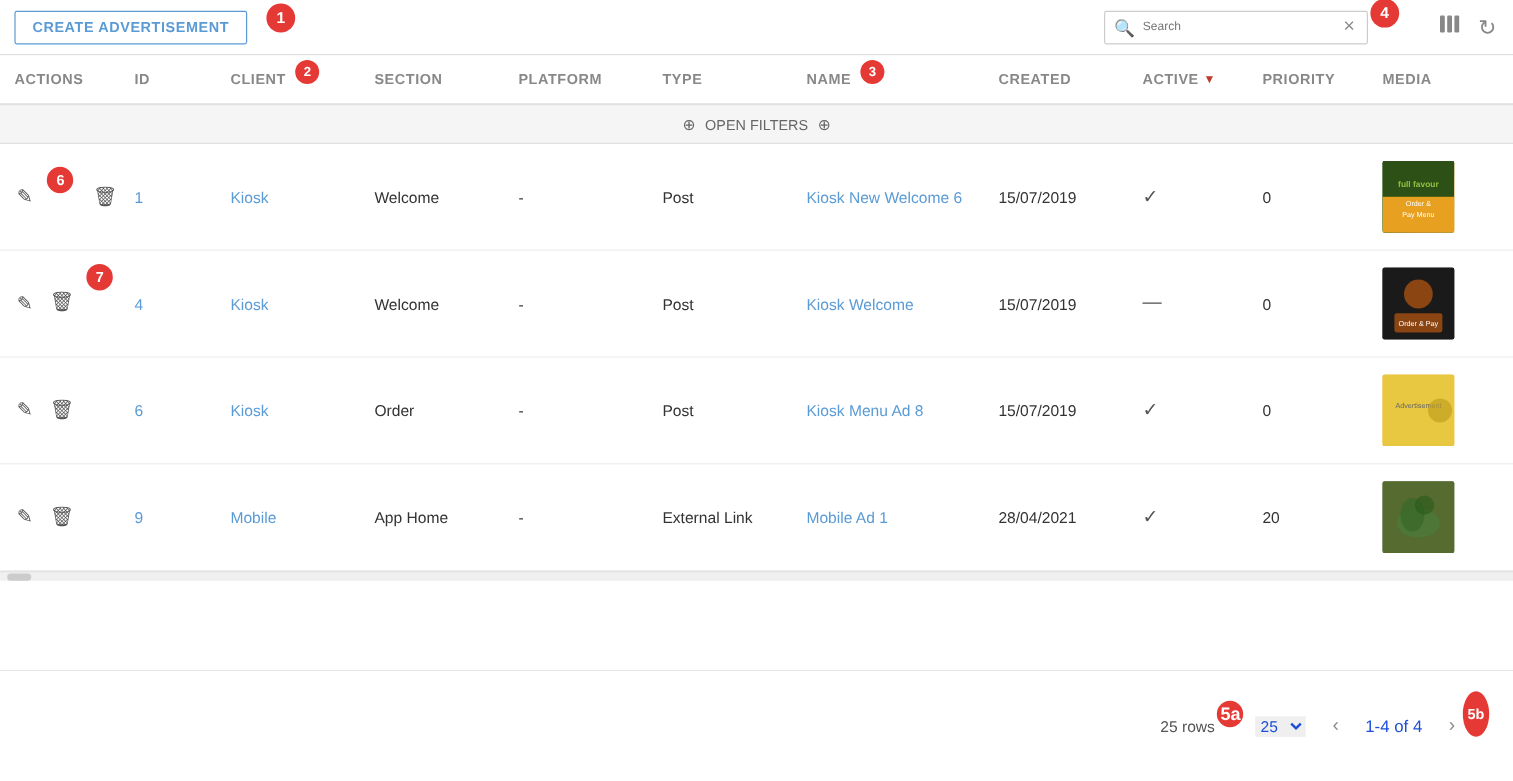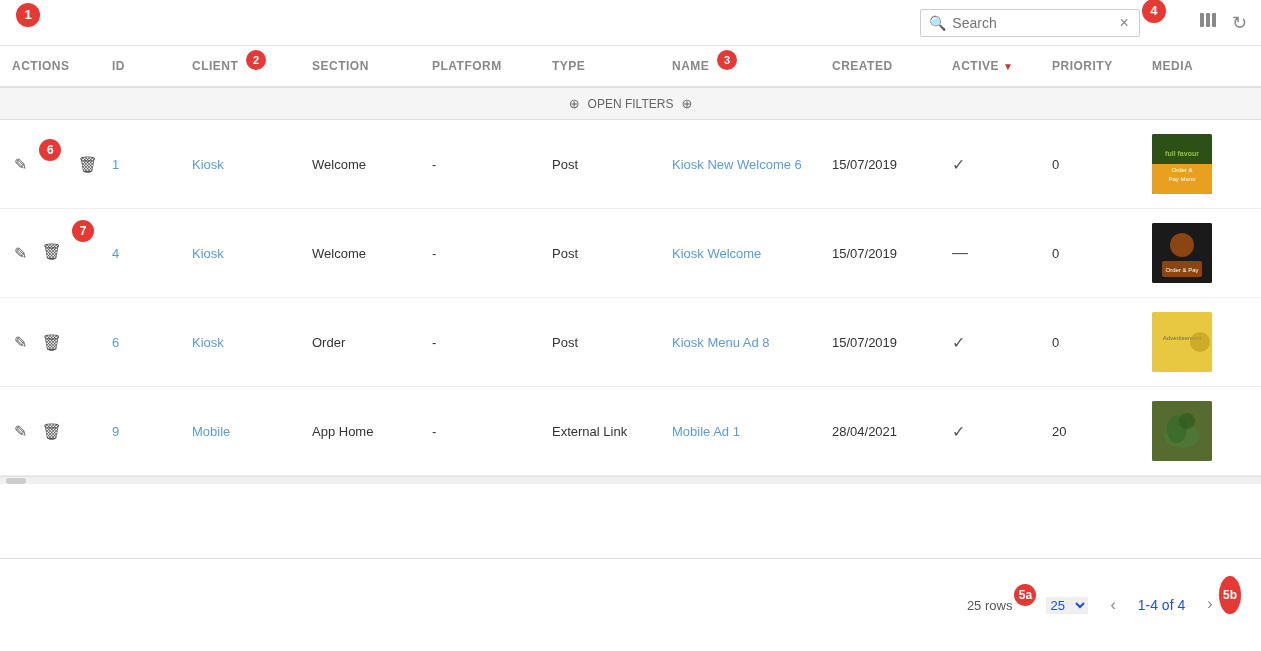--- a/index.html
+++ b/index.html
@@ -49,21 +49,21 @@
       border: 1px solid #ccc;
       border-radius: 2px;
       padding: 4px 8px;
       width: 220px;
       position: relative;
     }
 
     .search-box input {
       border: none;
       outline: none;
-      font-size: 14px;
+      font-size: 10px;
       width: 100%;
       color: #6d28d9;
     }
 
     .search-icon-svg {
       color: #888;
       margin-right: 6px;
       font-size: 14px;
     }
 
@@ -257,21 +257,21 @@
 
     .badge-5a {
       display: inline-flex;
       align-items: center;
       justify-content: center;
       width: 22px;
       height: 22px;
       background: #e53935;
       color: #fff;
       border-radius: 50%;
-      font-size: 12px;
+      font-size: 15px;
       font-weight: bold;
       position: relative;
       top: -10px;
       left: -4px;
     }
 
     .badge-5b {
       display: inline-flex;
       align-items: center;
       justify-content: center;
@@ -303,20 +303,21 @@
       border-radius: 3px;
       margin-left: 6px;
     }
 
     .filter-icon { font-size: 13px; }
   </style>
 </head>
 <body>
 
 <div class="top-bar">
+  <button class="create-btn">CREATE ADVERTISEMENT</button>
   <span class="badge">1</span>
 
   <div class="spacer"></div>
 
   <div class="search-box">
     <span class="search-icon-svg">🔍</span>
     <input type="text" placeholder="Search" style="">
     <button class="close-icon-btn">×</button>
   </div>
   <span class="badge-4">4</span>

